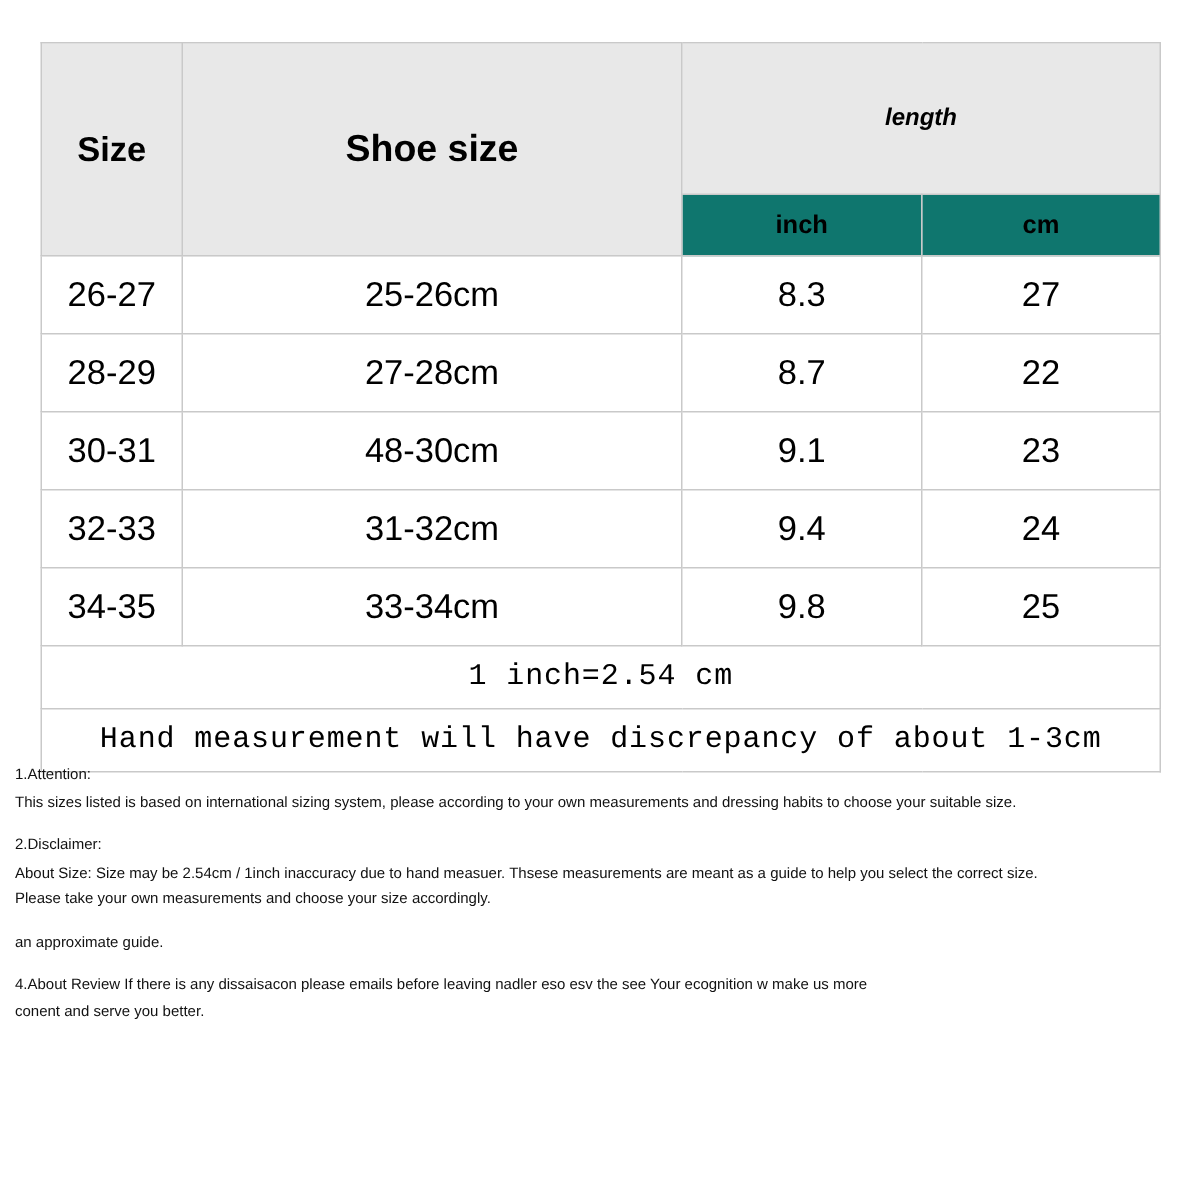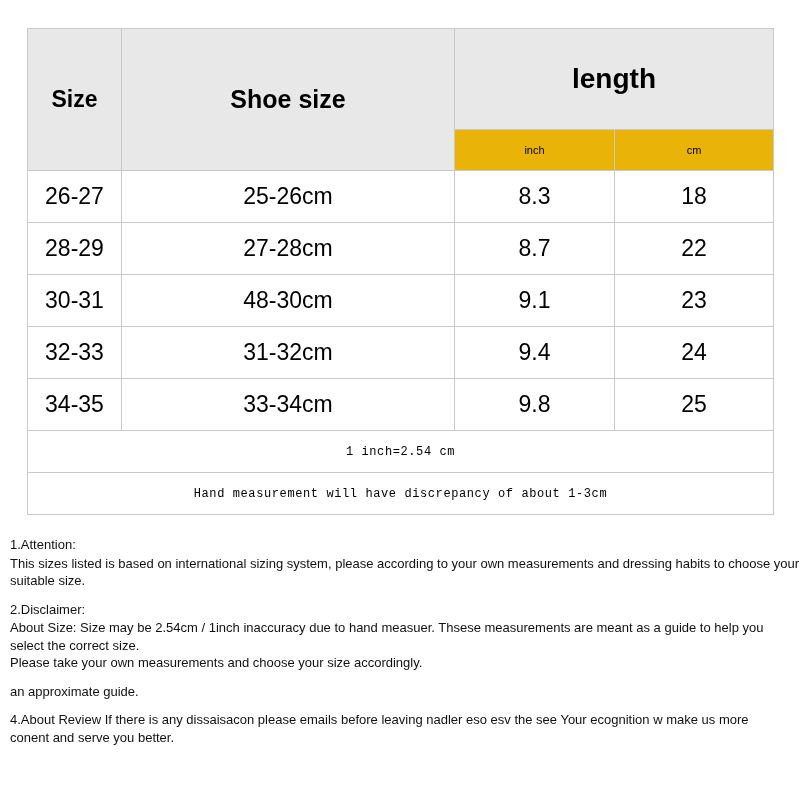--- a/index.html
+++ b/index.html
@@ -48,47 +48,48 @@
   .hdr-size {
     font-size: 23px;
     height: 100px;
   }
   .hdr-shoe {
     font-size: 25px;
     height: 100px;
     margin-top: 44px;
   }
   .hdr-length {
-    font-size: 28px;
+    font-size: 16px;
     height: 100px;
+    font-style: italic;
   }
   .sub-hdr {
-    background: #eab308;
-    font-size: 11px;
+    background: #0f766e;
+    font-size: 17px;
     height: 40px;
-    font-weight: normal;
+    font-weight: bold;
   }
   .data-row td {
     height: 51px;
     font-size: 23px;
     background: #ffffff;
   }
   .note-row td {
     height: 41px;
     font-family: "Liberation Mono", monospace;
-    font-size: 12px;
+    font-size: 20px;
     letter-spacing: 0.6px;
     background: #ffffff;
   }
   .legal {
     position: absolute;
     left: 10px;
-    top: 536px;
+    top: 508px;
     width: 790px;
-    font-size: 13px;
+    font-size: 10px;
     line-height: 17.5px;
     color: #111111;
   }
   .legal p {
     margin: 0;
   }
   .legal .gap {
     height: 11px;
   }
   .legal .head {
@@ -116,21 +117,21 @@
         </tr>
         <tr>
           <td class="sub-hdr">inch</td>
           <td class="sub-hdr">cm</td>
         </tr>
 
         <tr class="data-row">
           <td>26-27</td>
           <td>25-26cm</td>
           <td>8.3</td>
-          <td>18</td>
+          <td>27</td>
         </tr>
         <tr class="data-row">
           <td>28-29</td>
           <td>27-28cm</td>
           <td>8.7</td>
           <td>22</td>
         </tr>
         <tr class="data-row">
           <td>30-31</td>
           <td>48-30cm</td>

